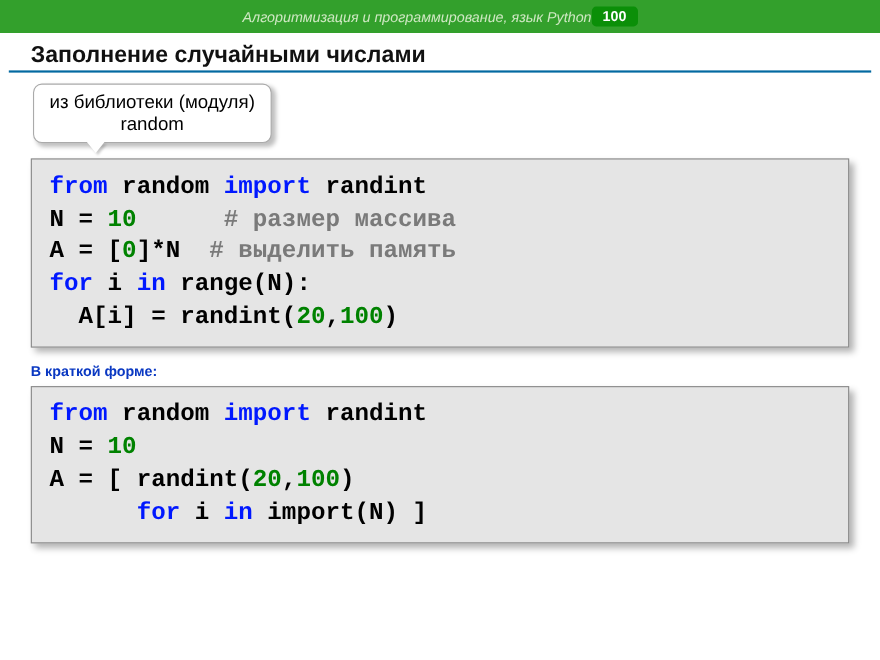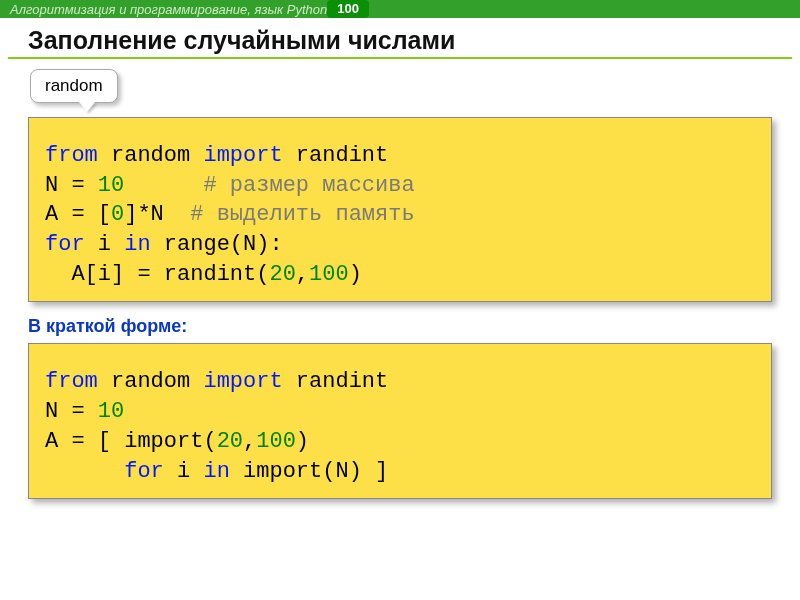--- a/index.html
+++ b/index.html
@@ -4,44 +4,44 @@
 <style>
   * { box-sizing: border-box; margin: 0; padding: 0; }
   body {
     width: 800px; height: 600px;
     font-family: Arial, Helvetica, sans-serif;
     background: #fff;
     position: relative;
     overflow: hidden;
   }
   .topbar {
-    width: 100%; height: 18px;
+    width: 100%; height: 30px;
     background: #33a02c;
     color: #cfe8c3;
     font-style: italic;
     font-size: 13px;
     padding: 2px 10px;
-    display: flex; align-items: center; justify-content: flex-start;
+    display: flex; align-items: center; justify-content: center;
   }
   .page-badge {
     background: #0b8f08;
     color: #fff;
     font-style: normal;
     font-weight: bold;
     padding: 0 10px;
     border-radius: 4px;
     font-size: 13px;
     height: 18px; line-height: 18px;
   }
   .slide-title {
-    font-size: 25px;
+    font-size: 21px;
     font-weight: bold;
     color: #111;
     padding: 8px 20px 2px 20px;
-    border-bottom: 2px solid #84cc16;
+    border-bottom: 2px solid #0369a1;
     margin: 0 8px 10px 8px;
   }
   .callouts {
     display: flex; gap: 28px;
     padding: 0 30px 10px 30px;
   }
   .callout {
     background: #fff;
     border: 1px solid #aaa;
     border-radius: 8px;
@@ -57,62 +57,63 @@
     bottom: -10px; left: 48px;
     width: 0; height: 0;
     border-left: 8px solid transparent;
     border-right: 8px solid transparent;
     border-top: 10px solid #fff;
     filter: drop-shadow(2px 2px 1px rgba(0,0,0,0.2));
   }
   .mono { font-family: "Courier New", monospace; }
   .codebox {
     margin: 4px 28px 12px 28px;
-    background: #fde047;
+    background: #e5e5e5;
     border: 1px solid #888;
     box-shadow: 4px 4px 6px rgba(0,0,0,0.3);
-    padding: 23px 16px 12px 16px;
+    padding: 10px 16px 12px 16px;
     font-family: "Courier New", monospace;
-    font-weight: normal;
+    font-weight: bold;
     font-size: 22px;
     line-height: 1.35;
     white-space: pre;
     color: #000;
   }
   .kw { color: #0018ff; }
   .num { color: #008200; }
   .cmt { color: #7a7a7a; }
   .subheading {
     color: #0a38c2;
     font-weight: bold;
-    font-size: 18px;
+    font-size: 13px;
     padding: 2px 28px 2px 28px;
   }
 </style>
 </head>
 <body>
 
 <div class="topbar">
   <span>Алгоритмизация и программирование, язык Python</span>
   <span class="page-badge">100</span>
 </div>
 
 <h1 class="slide-title">Заполнение случайными числами</h1>
 
 <div class="callouts">
   <div class="callout">
+    <div>из библиотеки (модуля)</div>
     <div>random</div>
     <div class="tail"></div>
   </div>
 </div>
 
 <div class="codebox"><span class="kw">from</span><span> random </span><span class="kw">import</span><span> randint</span>
 <span>N = </span><span class="num">10</span><span>      </span><span class="cmt"># размер массива</span>
 <span>A = [</span><span class="num">0</span><span>]*N  </span><span class="cmt"># выделить память</span>
 <span class="kw">for</span><span> i </span><span class="kw">in</span><span> range(N):</span>
 <span>  A[i] = randint(</span><span class="num">20</span><span>,</span><span class="num">100</span><span>)</span></div>
 
 <div class="subheading">В краткой форме:</div>
 
 <div class="codebox"><span class="kw">from</span><span> random </span><span class="kw">import</span><span> randint</span>
 <span>N = </span><span class="num">10</span>
-<span>A = [ import(</span><span class="num">20</span><span>,</span><span class="num">100</span><span>) </span>
+<span>A = [ randint(</span><span class="num">20</span><span>,</span><span class="num">100</span><span>) </span>
 <span>      </span><span class="kw">for</span><span> i </span><span class="kw">in</span><span> import(N) ]</span></div>
 
 </body></html>

